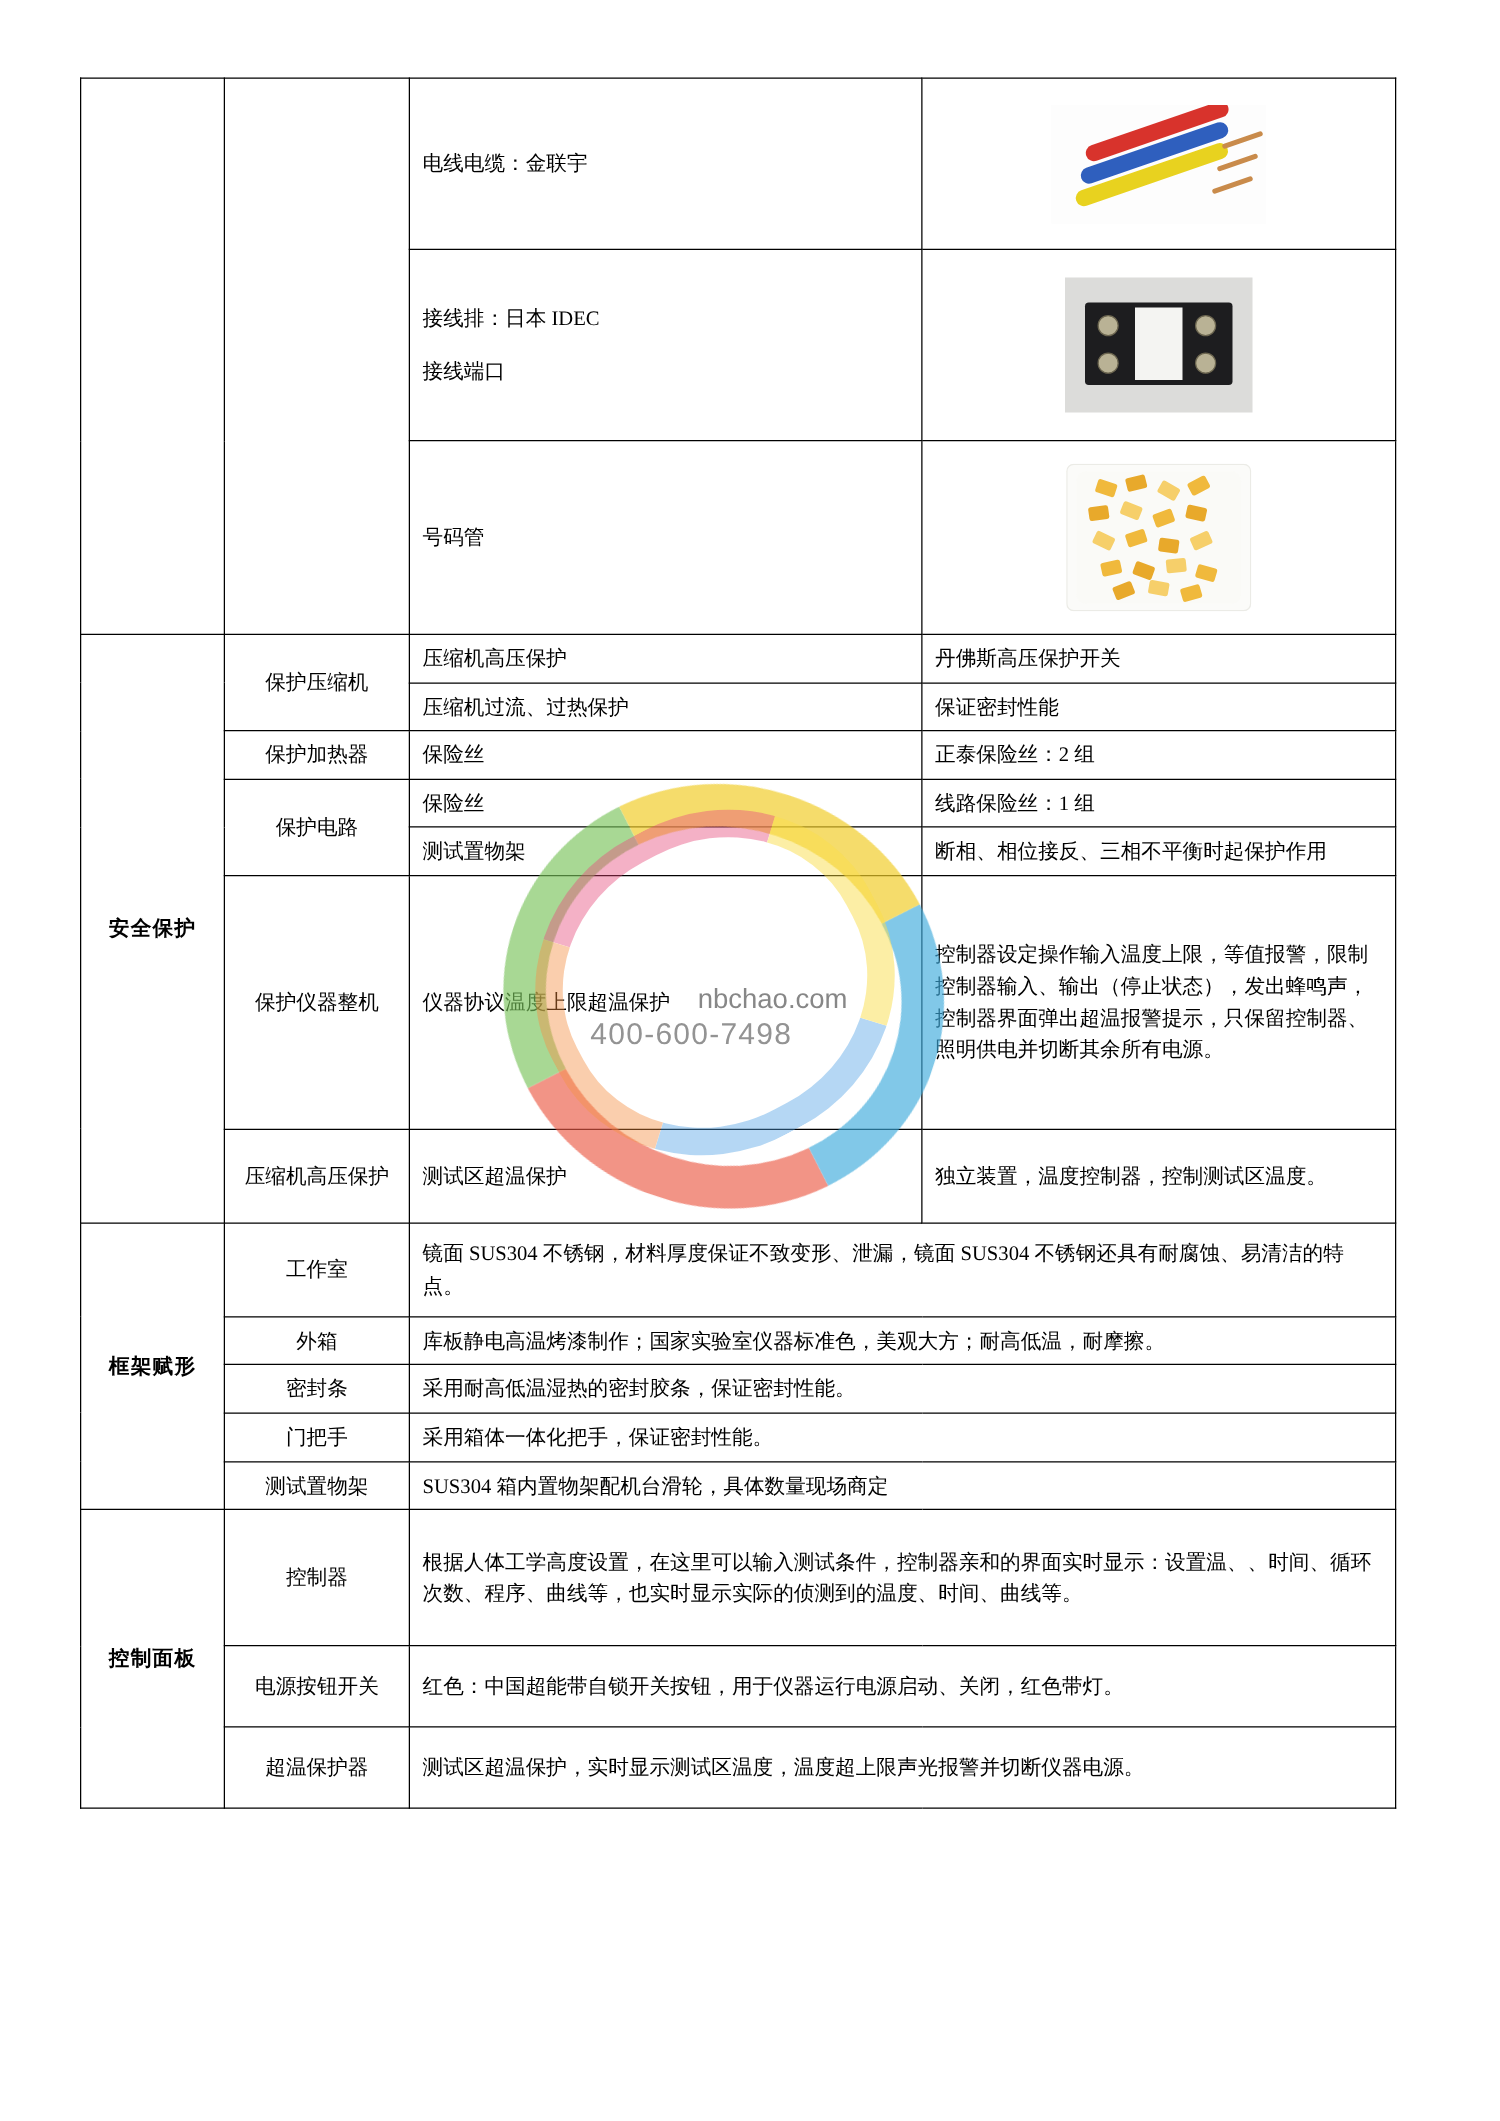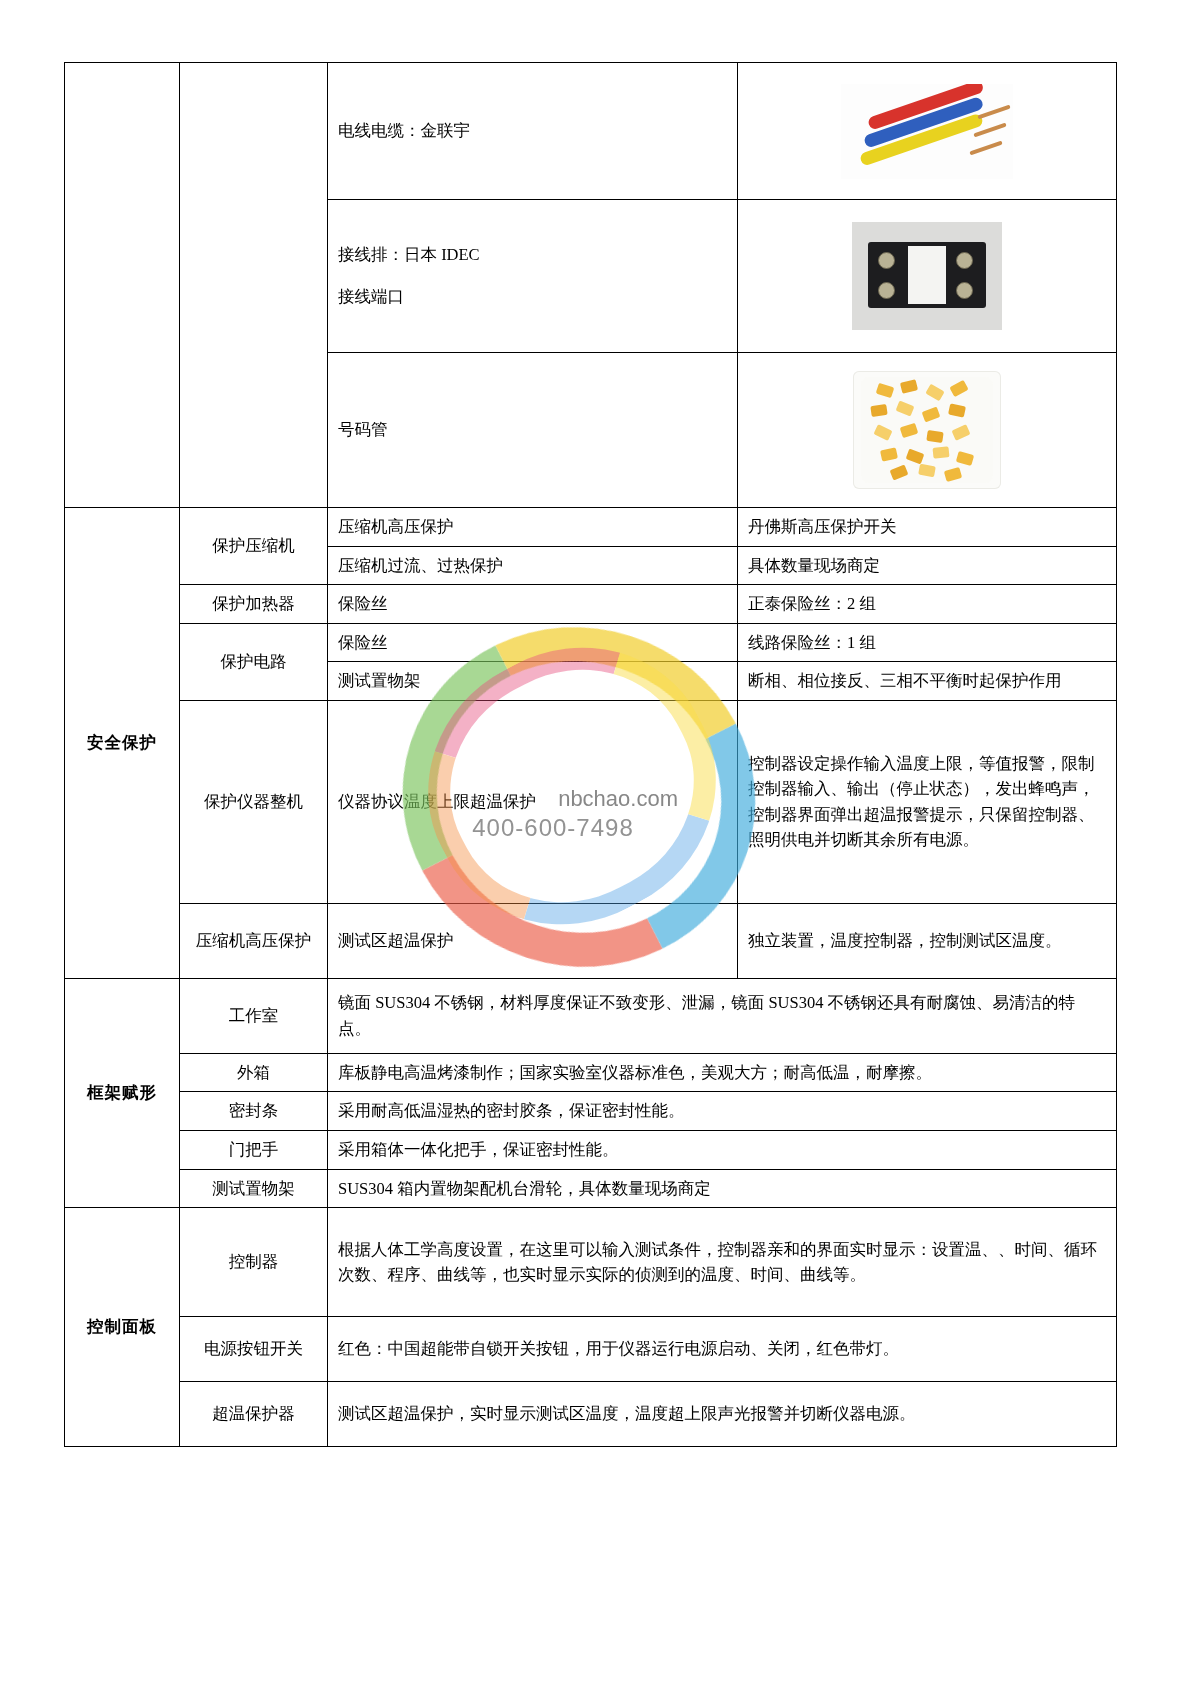--- a/index.html
+++ b/index.html
@@ -307,21 +307,21 @@
     </tr>
 
     <tr>
       <td class="group" rowspan="7">安全保护</td>
       <td class="sub" rowspan="2">保护压缩机</td>
       <td class="body">压缩机高压保护</td>
       <td class="body">丹佛斯高压保护开关</td>
     </tr>
     <tr>
       <td class="body">压缩机过流、过热保护</td>
-      <td class="body">具体数量现场商定</td>
+      <td class="body">保证密封性能</td>
     </tr>
     <tr>
       <td class="sub">保护加热器</td>
       <td class="body">保险丝</td>
       <td class="body">正泰保险丝：2 组</td>
     </tr>
     <tr>
       <td class="sub" rowspan="2">保护电路</td>
       <td class="body">保险丝</td>
       <td class="body">线路保险丝：1 组</td>

